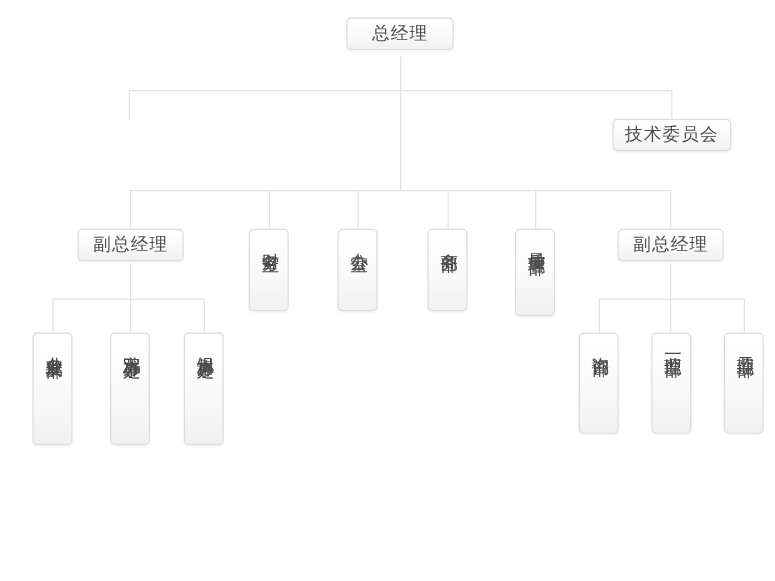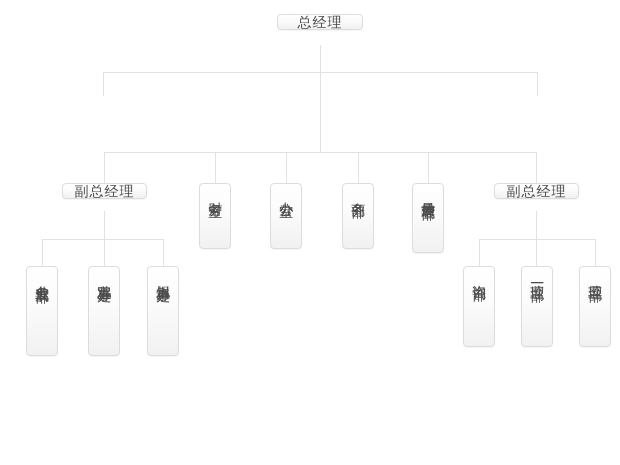--- a/index.html
+++ b/index.html
@@ -42,21 +42,21 @@
     box-shadow: 0 1px 1px rgba(0,0,0,0.045);
     color: #4a4a4a;
     display: flex;
     align-items: center;
     justify-content: center;
     text-align: center;
   }
 
   
   .node.horiz {
-    height: 16px;
+    height: 26px;
     font-size: 14px;
     line-height: 28px;
     letter-spacing: 1px;
     padding: 0 10px;
     white-space: nowrap;
   }
 
   
   .node.vert {
     width: 32px;
@@ -97,20 +97,21 @@
   <div class="line v" style="left:42px; top:239px; height:27px;"></div>
   <div class="line v" style="left:163px; top:239px; height:27px;"></div>
 
   <div class="line v" style="left:536px; top:211px; height:55px;"></div>
   <div class="line h" style="left:479px; top:239px; width:116px;"></div>
   <div class="line v" style="left:479px; top:239px; height:27px;"></div>
   <div class="line v" style="left:595px; top:239px; height:27px;"></div>
 
   <div class="node horiz" style="left:277px; top:14px; width:86px;">总经理</div>
 
+  <div class="node horiz" style="left:490px; top:95px; width:95px;">技术委员会</div>
 
   <div class="node horiz" style="left:62px; top:183px; width:85px;">副总经理</div>
 
   <div class="node vert" style="left:199px; top:183px; height:66px;">
     <span class="vtext">财务室</span>
   </div>
 
   <div class="node vert" style="left:270px; top:183px; height:66px;">
     <span class="vtext">办公室</span>
   </div>

